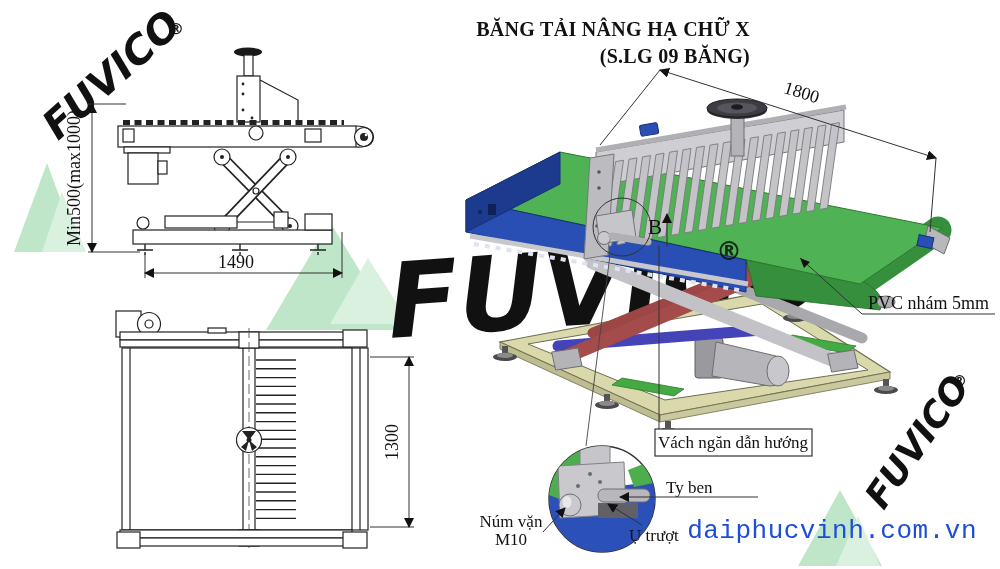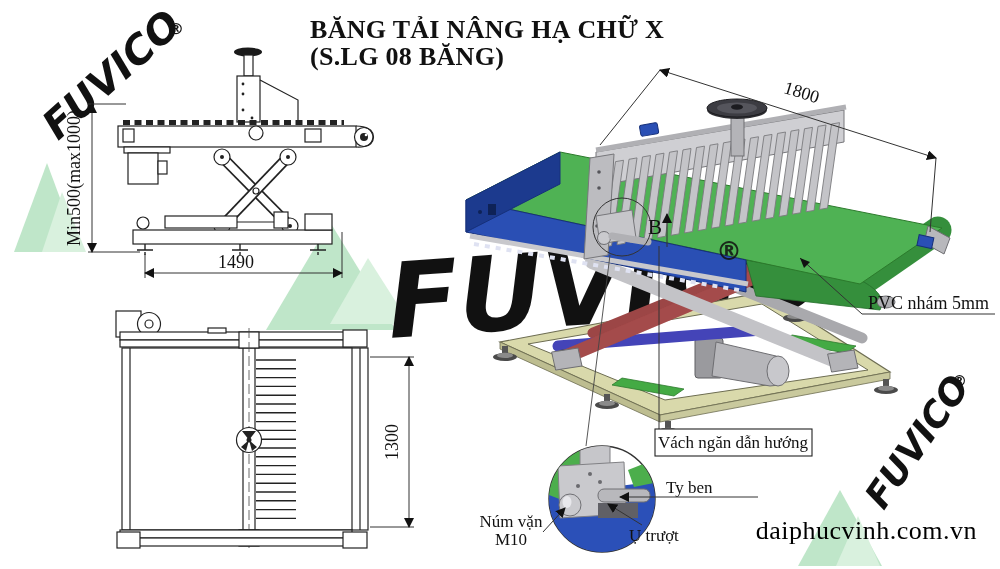--- a/index.html
+++ b/index.html
@@ -1,23 +1,23 @@
 <!DOCTYPE html>
 <html><head>
 <meta charset="utf-8">
 <style>
   html,body{margin:0;padding:0;background:#ffffff;}
   #canvas{position:relative;width:1000px;height:569px;background:#fff;overflow:hidden;
           font-family:"Liberation Serif","DejaVu Serif",serif;}
   #canvas svg{position:absolute;left:0;top:0;}
-  .title-block{position:absolute;left:310px;top:16px;width:440px;text-align:left;
-               color:#111;font-weight:600;line-height:27px;font-size:26px;letter-spacing:.3px;}
+  .title-block{position:absolute;left:310px;top:16px;width:440px;text-align:right;
+               color:#111;font-weight:600;line-height:27px;font-size:20px;letter-spacing:.3px;}
   .title-block div{white-space:nowrap;}
-  .website{position:absolute;right:23px;top:516px;font-family:Liberation Serif, serif;
-           font-size:26px;color:#000000;letter-spacing:.5px;text-align:right;}
+  .website{position:absolute;right:23px;top:516px;font-family:Liberation Mono, monospace;
+           font-size:26px;color:#1d4ed8;letter-spacing:.5px;text-align:right;}
   
   text{fill:#111;}
   .dim{font-size:18px;}
   .lbl{font-size:18px;}
   .small-lbl{font-size:17px;}
   .bmark{font-size:21px;}
   .wm{font-family:"DejaVu Sans","Liberation Sans",sans-serif;font-style:italic;font-weight:700;}
   .ln{stroke:#222;stroke-width:1.2;fill:none;}
   .thin{stroke:#333;stroke-width:1;fill:none;}
   .part{stroke:#222;stroke-width:1.2;fill:#fff;}
@@ -354,18 +354,18 @@
       <text class="small-lbl" x="629" y="541">Ụ trượt</text>
       <line x1="642" y1="525" x2="608" y2="504" class="thin" marker-end="url(#arw)"></line>
     </g>
   </g>
 
   <text class="wm" x="716" y="260" font-size="26" fill="#e8e27a" opacity=".85">®</text>
 </svg>
 
 <div class="title-block">
   <div>BĂNG TẢI NÂNG HẠ CHỮ X</div>
-  <div>(S.LG 08 BĂNG)</div>
+  <div>(S.LG 09 BĂNG)</div>
 </div>
 
 <div class="website">daiphucvinh.com.vn</div>
 
 </div>
 
 </body></html>

